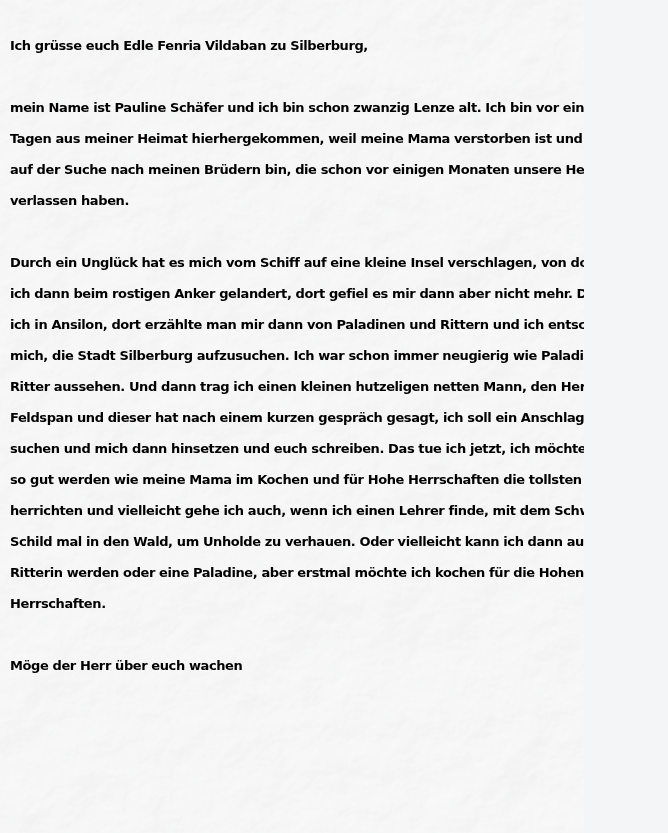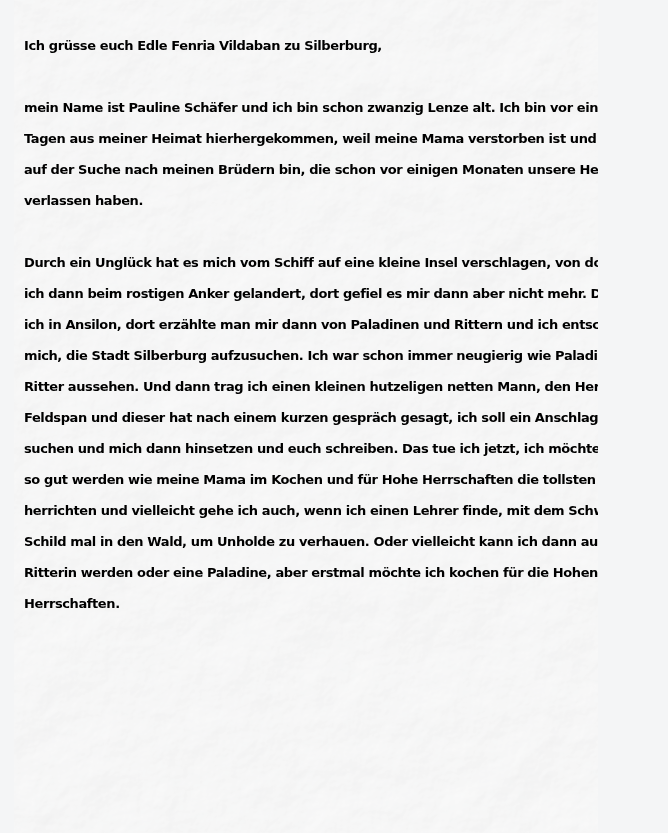--- a/index.html
+++ b/index.html
@@ -12,21 +12,20 @@
     overflow: hidden;
     background: #f4f5f6;
     font-family: "DejaVu Sans", sans-serif;
   }
   .paper {
     position: relative;
     width: 584px;
     height: 833px;
     background: #f4f5f6;
     overflow: hidden;
-    margin-left: 14px;
   }
   .paper-texture {
     position: absolute;
     top: 0;
     left: 0;
     width: 668px;
     height: 833px;
     z-index: 0;
   }
   .letter {
@@ -78,16 +77,17 @@
   </svg>
 
   <div class="letter">
     <p>Ich grüsse euch Edle Fenria Vildaban zu Silberburg,</p>
 
     <p>mein Name ist Pauline Schäfer und ich bin schon zwanzig Lenze alt. Ich bin vor ein paar Tagen aus meiner Heimat hierhergekommen, weil meine Mama verstorben ist und ich nun auf der Suche nach meinen Brüdern bin, die schon vor einigen Monaten unsere Heimat verlassen haben.</p>
 
     <p>Durch ein Unglück hat es mich vom Schiff auf eine kleine Insel verschlagen, von dort bin ich dann beim rostigen Anker gelandert, dort gefiel es mir dann aber nicht mehr. Dann war ich in Ansilon, dort erzählte man mir dann von Paladinen und Rittern und ich entschloss mich, die Stadt Silberburg aufzusuchen. Ich war schon immer neugierig wie Paladine und Ritter aussehen. Und dann trag ich einen kleinen hutzeligen netten Mann, den Herrn Feldspan und dieser hat nach einem kurzen gespräch gesagt, ich soll ein Anschlagebrett suchen und mich dann hinsetzen und euch schreiben. Das tue ich jetzt, ich möchte nämlich so gut werden wie meine Mama im Kochen und für Hohe Herrschaften die tollsten Speisen herrichten und vielleicht gehe ich auch, wenn ich einen Lehrer finde, mit dem Schwert und Schild mal in den Wald, um Unholde zu verhauen. Oder vielleicht kann ich dann auch eine Ritterin werden oder eine Paladine, aber erstmal möchte ich kochen für die Hohen Herrschaften.</p>
 
 
+    <p>Möge der Herr über euch wachen</p>
 
   </div>
 
 </div>
 
 </body></html>

